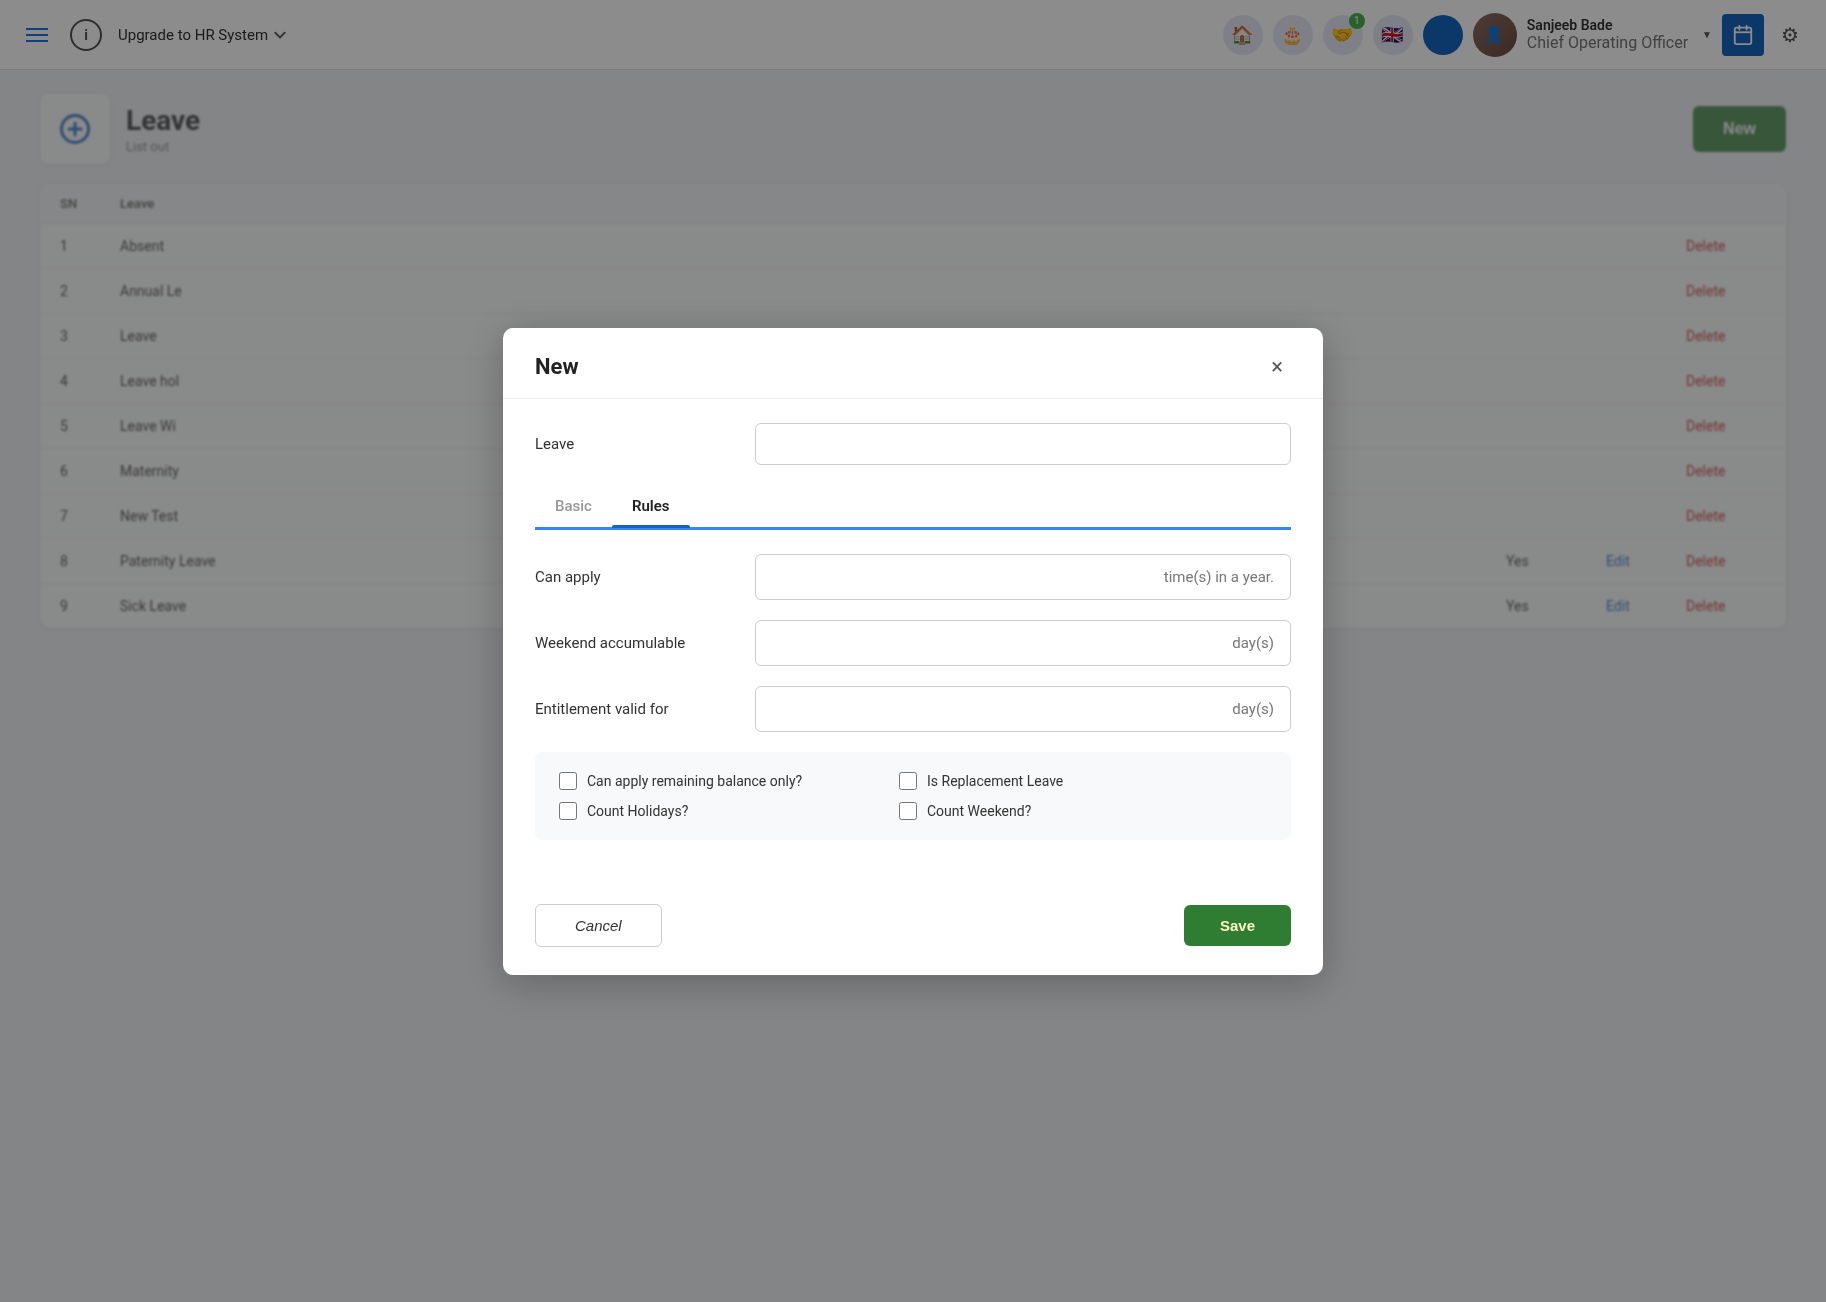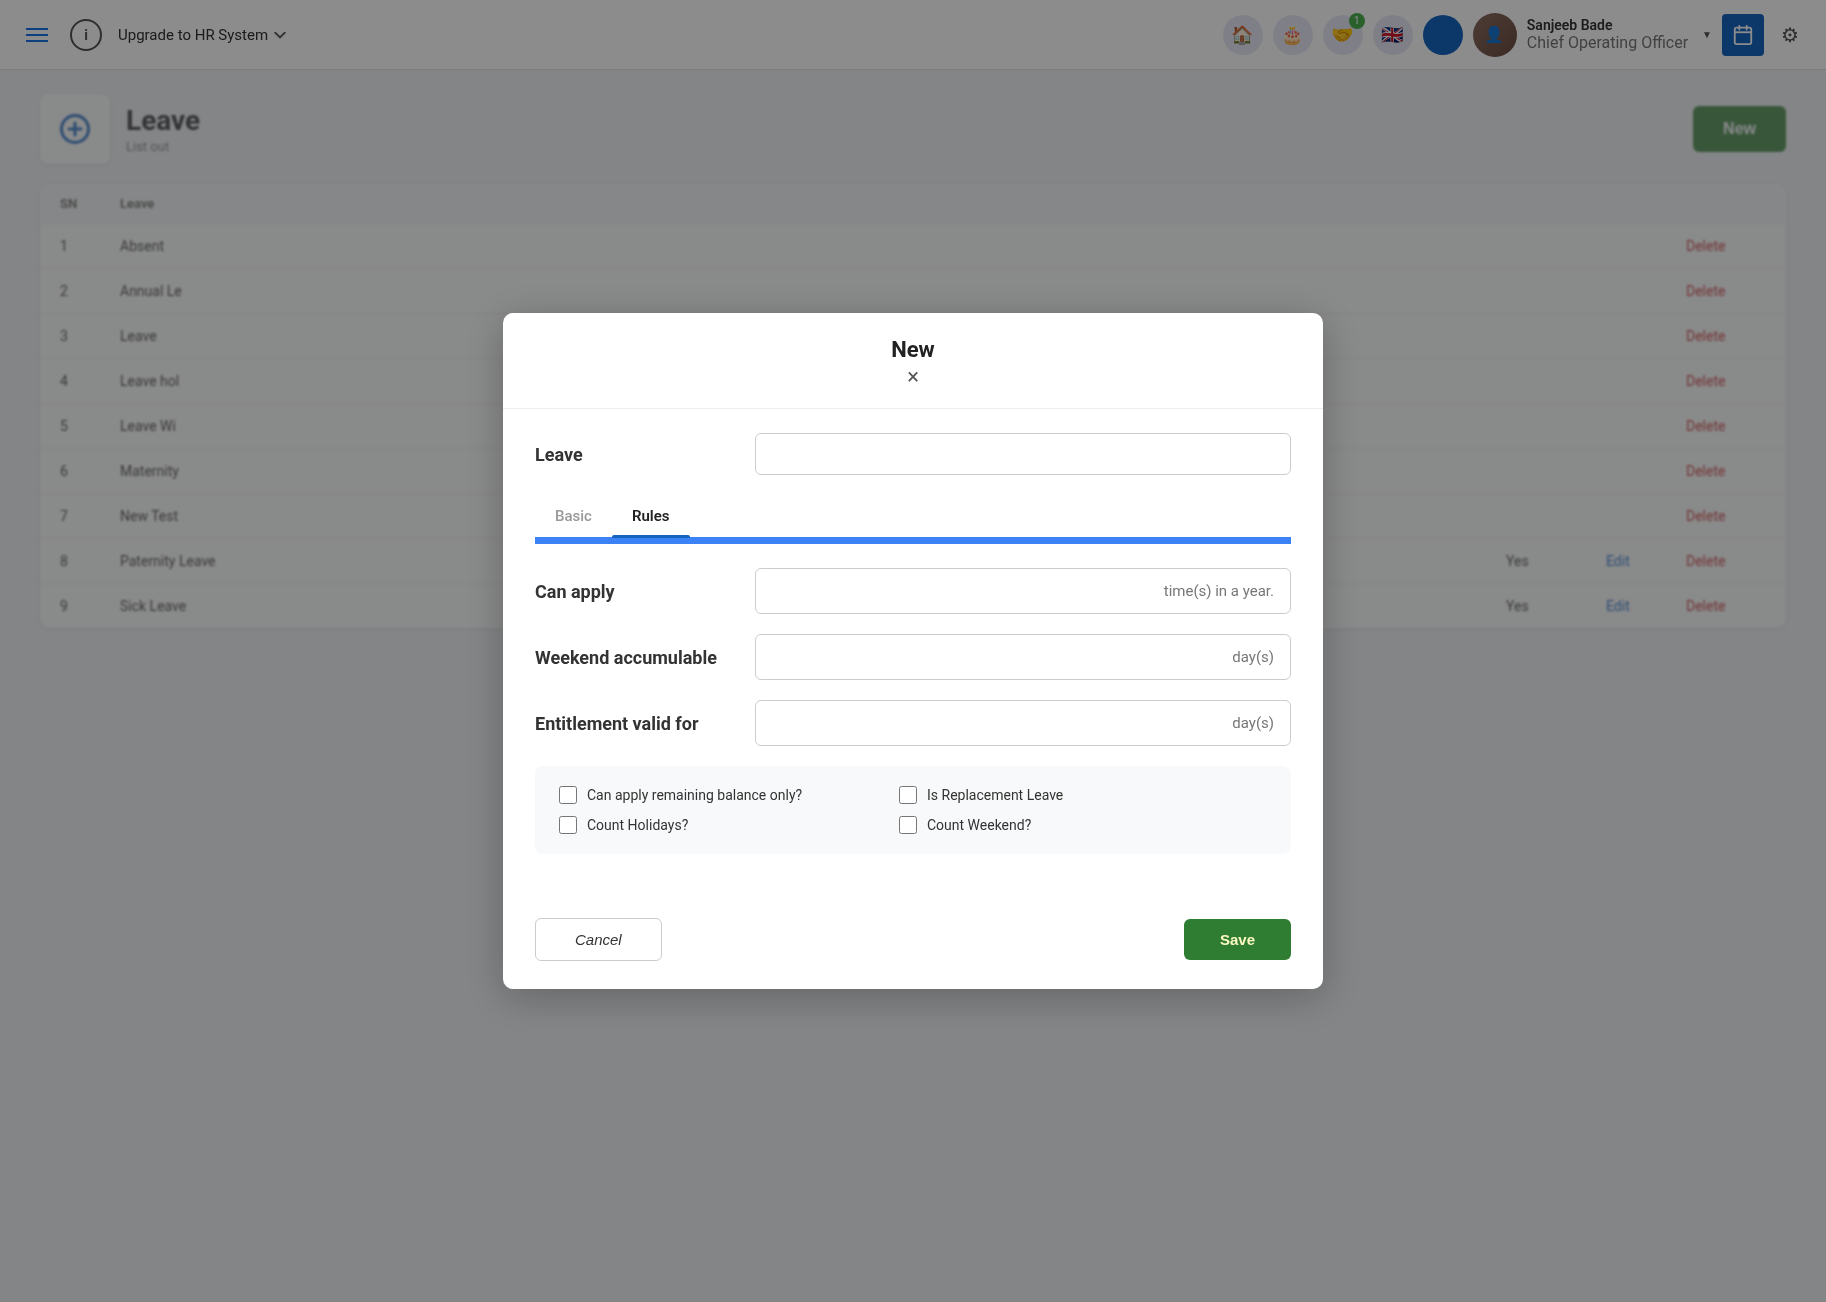--- a/index.html
+++ b/index.html
@@ -136,35 +136,34 @@
       border-radius: 10px;
       width: 820px;
       max-height: 90vh;
       overflow-y: auto;
       box-shadow: 0 8px 40px rgba(0,0,0,0.25);
     }
     .modal-header {
       display: flex; align-items: center; justify-content: space-between;
       padding: 24px 32px 16px;
       border-bottom: 1px solid #eee;
-      flex-direction: column;
     }
     .modal-title {
       font-size: 22px; font-weight: 700; color: #222;
     }
     .modal-close {
       font-size: 22px; color: #555; cursor: pointer; line-height: 1;
       padding: 4px 8px; border-radius: 4px;
     }
     .modal-body { padding: 24px 32px; }
     .form-group {
       display: flex; align-items: center; gap: 20px; margin-bottom: 20px;
     }
     .form-label {
-      min-width: 200px; font-size: 18px; color: #333; font-weight: 700;
+      min-width: 200px; font-size: 15px; color: #333; font-weight: 400;
     }
     .form-input {
       flex: 1; border: 1px solid #ccc; border-radius: 6px;
       padding: 12px 16px; font-size: 14px; color: #555;
       outline: none; background: #fff;
     }
     .form-input-with-suffix {
       flex: 1; border: 1px solid #ccc; border-radius: 6px;
       display: flex; align-items: center;
       padding: 0 16px; height: 46px; background: #fff;
@@ -173,21 +172,21 @@
       border: none; outline: none; font-size: 14px; flex: 1;
       color: #333; background: transparent;
     }
     .form-input-suffix {
       font-size: 15px; color: #777; white-space: nowrap;
     }
 
     
     .modal-tabs {
       display: flex; gap: 0; margin-bottom: 24px;
-      border-bottom: 7px solid #3b82f6;
+      border-bottom: 3px solid #3b82f6;
     }
     .modal-tab {
       padding: 12px 20px; font-size: 15px; cursor: pointer;
       color: #999; position: relative; font-weight: 500;
     }
     .modal-tab.active {
       color: #222; font-weight: 600;
     }
     .modal-tab.active::after {
       content: ''; position: absolute; bottom: -1px; left: 0; right: 0;

